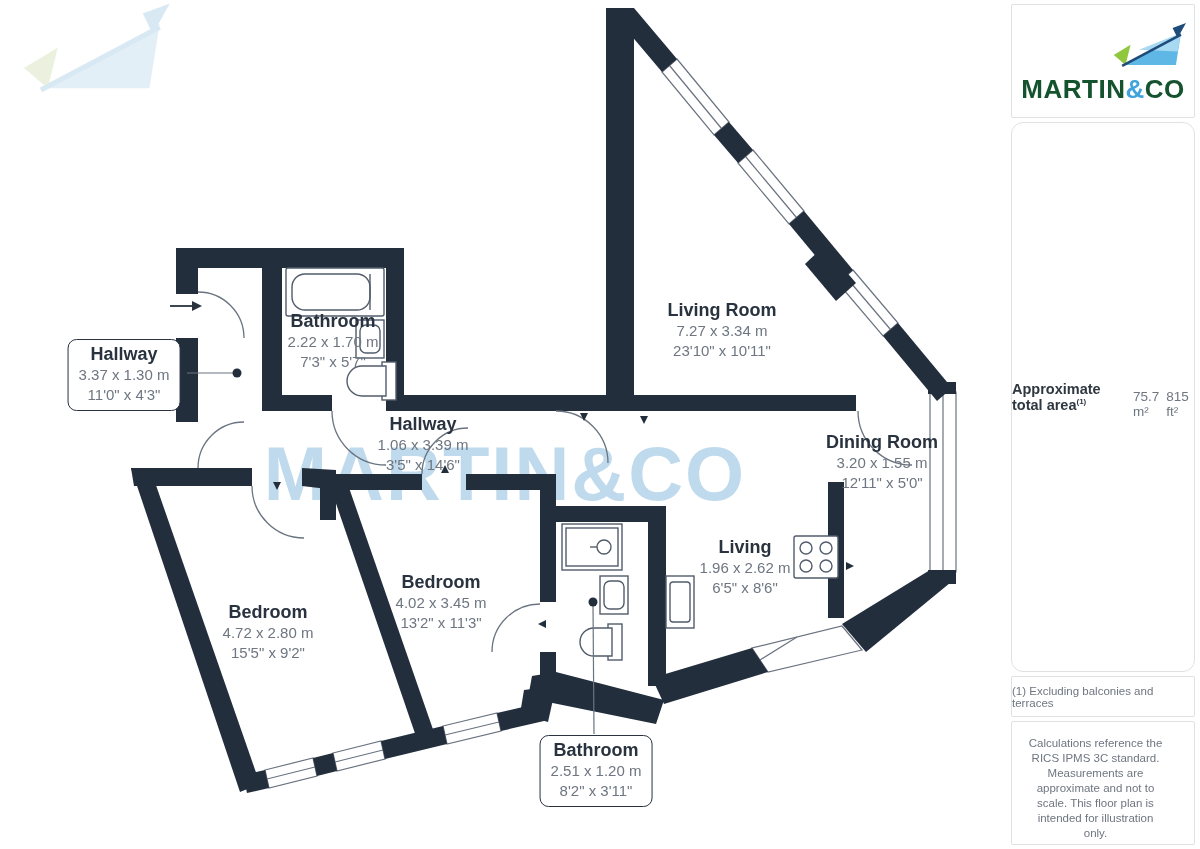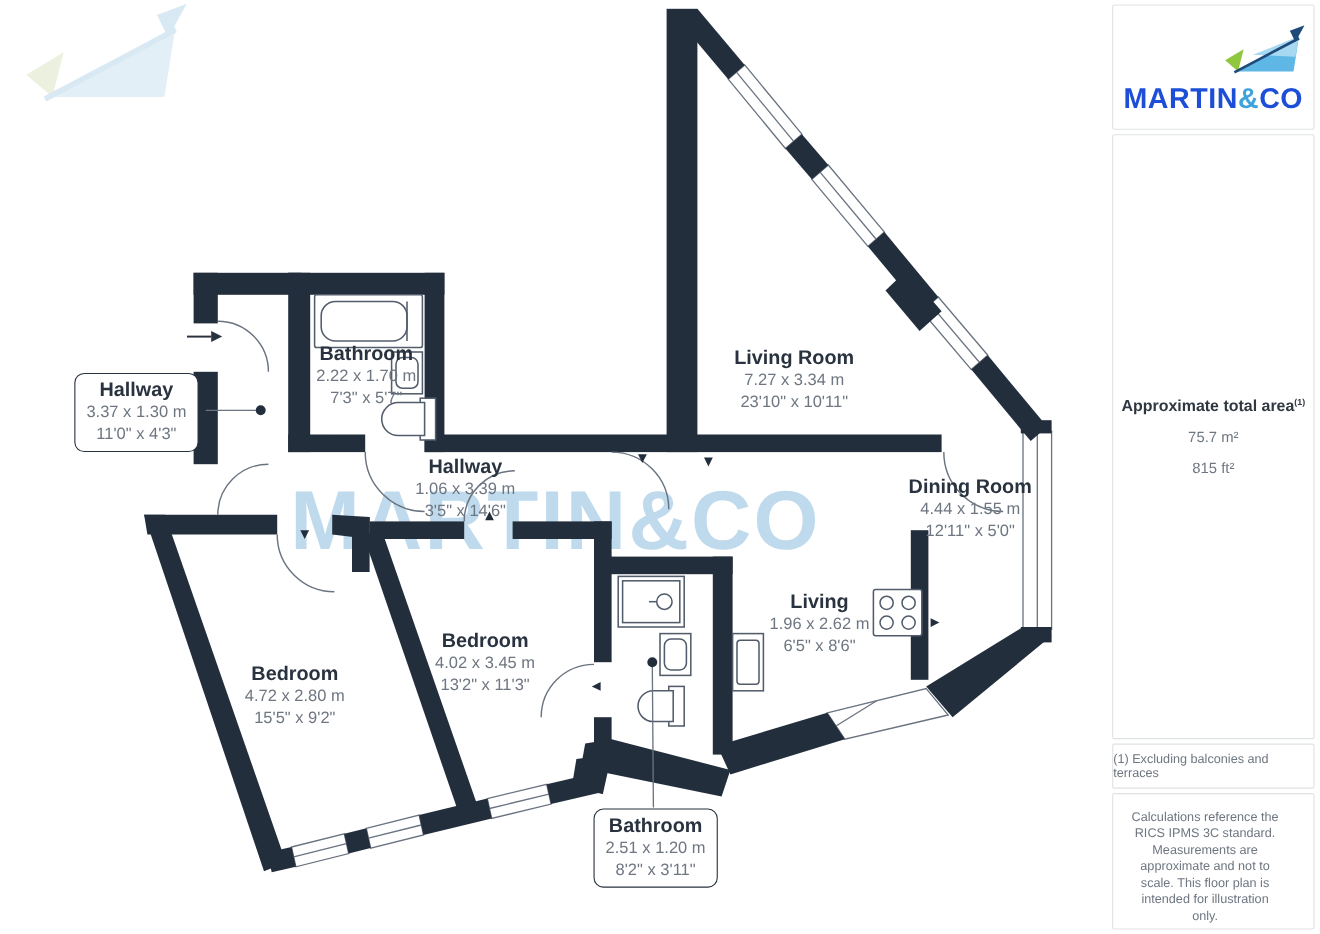--- a/index.html
+++ b/index.html
@@ -19,23 +19,23 @@
   .room-label .rl-imperial{font-size:15px;color:#6e7681;line-height:19px;}
   .room-label.boxed{background:#fff;border:1.5px solid #29323f;border-radius:9px;
                     padding:4px 10px 6px 10px;}
   
   .side-box{position:absolute;left:1011px;width:184px;background:#fff;
             border:1px solid #dfe2e4;border-radius:2px;box-sizing:border-box;}
   .logo-box{top:4px;height:114px;}
   .logo-icon{position:absolute;top:16px;right:8px;}
   .logo-text{position:absolute;bottom:12px;left:0;right:0;text-align:center;
              font-size:26px;font-weight:bold;letter-spacing:.5px;white-space:nowrap;}
-  .logo-dark{color:#1d4ed8;margin-top:36px;} .logo-light{color:#3fa3dc;}
-  .area-box{top:122px;height:550px;display:flex;flex-direction:column;
-            align-items:center;justify-content:center;}
+  .logo-dark{color:#14532d;margin-top:36px;} .logo-light{color:#3fa3dc;}
+  .area-box{top:122px;height:550px;display:flex;
+            align-items:center;justify-content:center;border-radius:12px;}
   .area-title{font-size:14.5px;font-weight:bold;color:#2f3740;}
   .area-title sup{font-size:8px;}
   .area-val{font-size:13.5px;color:#6e7681;margin-top:13px;}
   .footnote-box{top:676px;height:41px;display:flex;align-items:center;justify-content:center;
                 font-size:11.5px;color:#6e7681;}
   .disclaimer-box{top:721px;height:124px;text-align:center;padding:14px 28px 0 13px;}
   .disclaimer-text{font-size:11.5px;line-height:15px;color:#6e7681;}
   .brand{margin-top:13px;font-size:14px;letter-spacing:2px;color:#39404a;}
   .brand b{color:#10161f;}
 </style>
@@ -211,33 +211,33 @@
     <div class="room-label boxed" style="left:124px;top:339px;">
       <div class="rl-name">Hallway</div>
       <div class="rl-metric">3.37 x 1.30 m</div>
       <div class="rl-imperial">11'0" x 4'3"</div>
     </div>
     <div class="room-label" style="left:333px;top:311px;">
       <div class="rl-name">Bathroom</div>
       <div class="rl-metric">2.22 x 1.70 m</div>
       <div class="rl-imperial">7'3" x 5'7"</div>
     </div>
-    <div class="room-label" style="left:722px;top:300px;margin-top:15px;">
+    <div class="room-label" style="left:722px;top:300px;">
       <div class="rl-name">Living Room</div>
       <div class="rl-metric">7.27 x 3.34 m</div>
       <div class="rl-imperial">23'10" x 10'11"</div>
     </div>
     <div class="room-label" style="left:423px;top:414px;">
       <div class="rl-name">Hallway</div>
       <div class="rl-metric">1.06 x 3.39 m</div>
       <div class="rl-imperial">3'5" x 14'6"</div>
     </div>
     <div class="room-label" style="left:882px;top:432px;">
       <div class="rl-name">Dining Room</div>
-      <div class="rl-metric">4.44 x 1.55 m</div>
+      <div class="rl-metric">3.20 x 1.55 m</div>
       <div class="rl-imperial">12'11" x 5'0"</div>
     </div>
     <div class="room-label" style="left:745px;top:537px;">
       <div class="rl-name">Living</div>
       <div class="rl-metric">1.96 x 2.62 m</div>
       <div class="rl-imperial">6'5" x 8'6"</div>
     </div>
     <div class="room-label" style="left:268px;top:602px;">
       <div class="rl-name">Bedroom</div>
       <div class="rl-metric">4.72 x 2.80 m</div>

